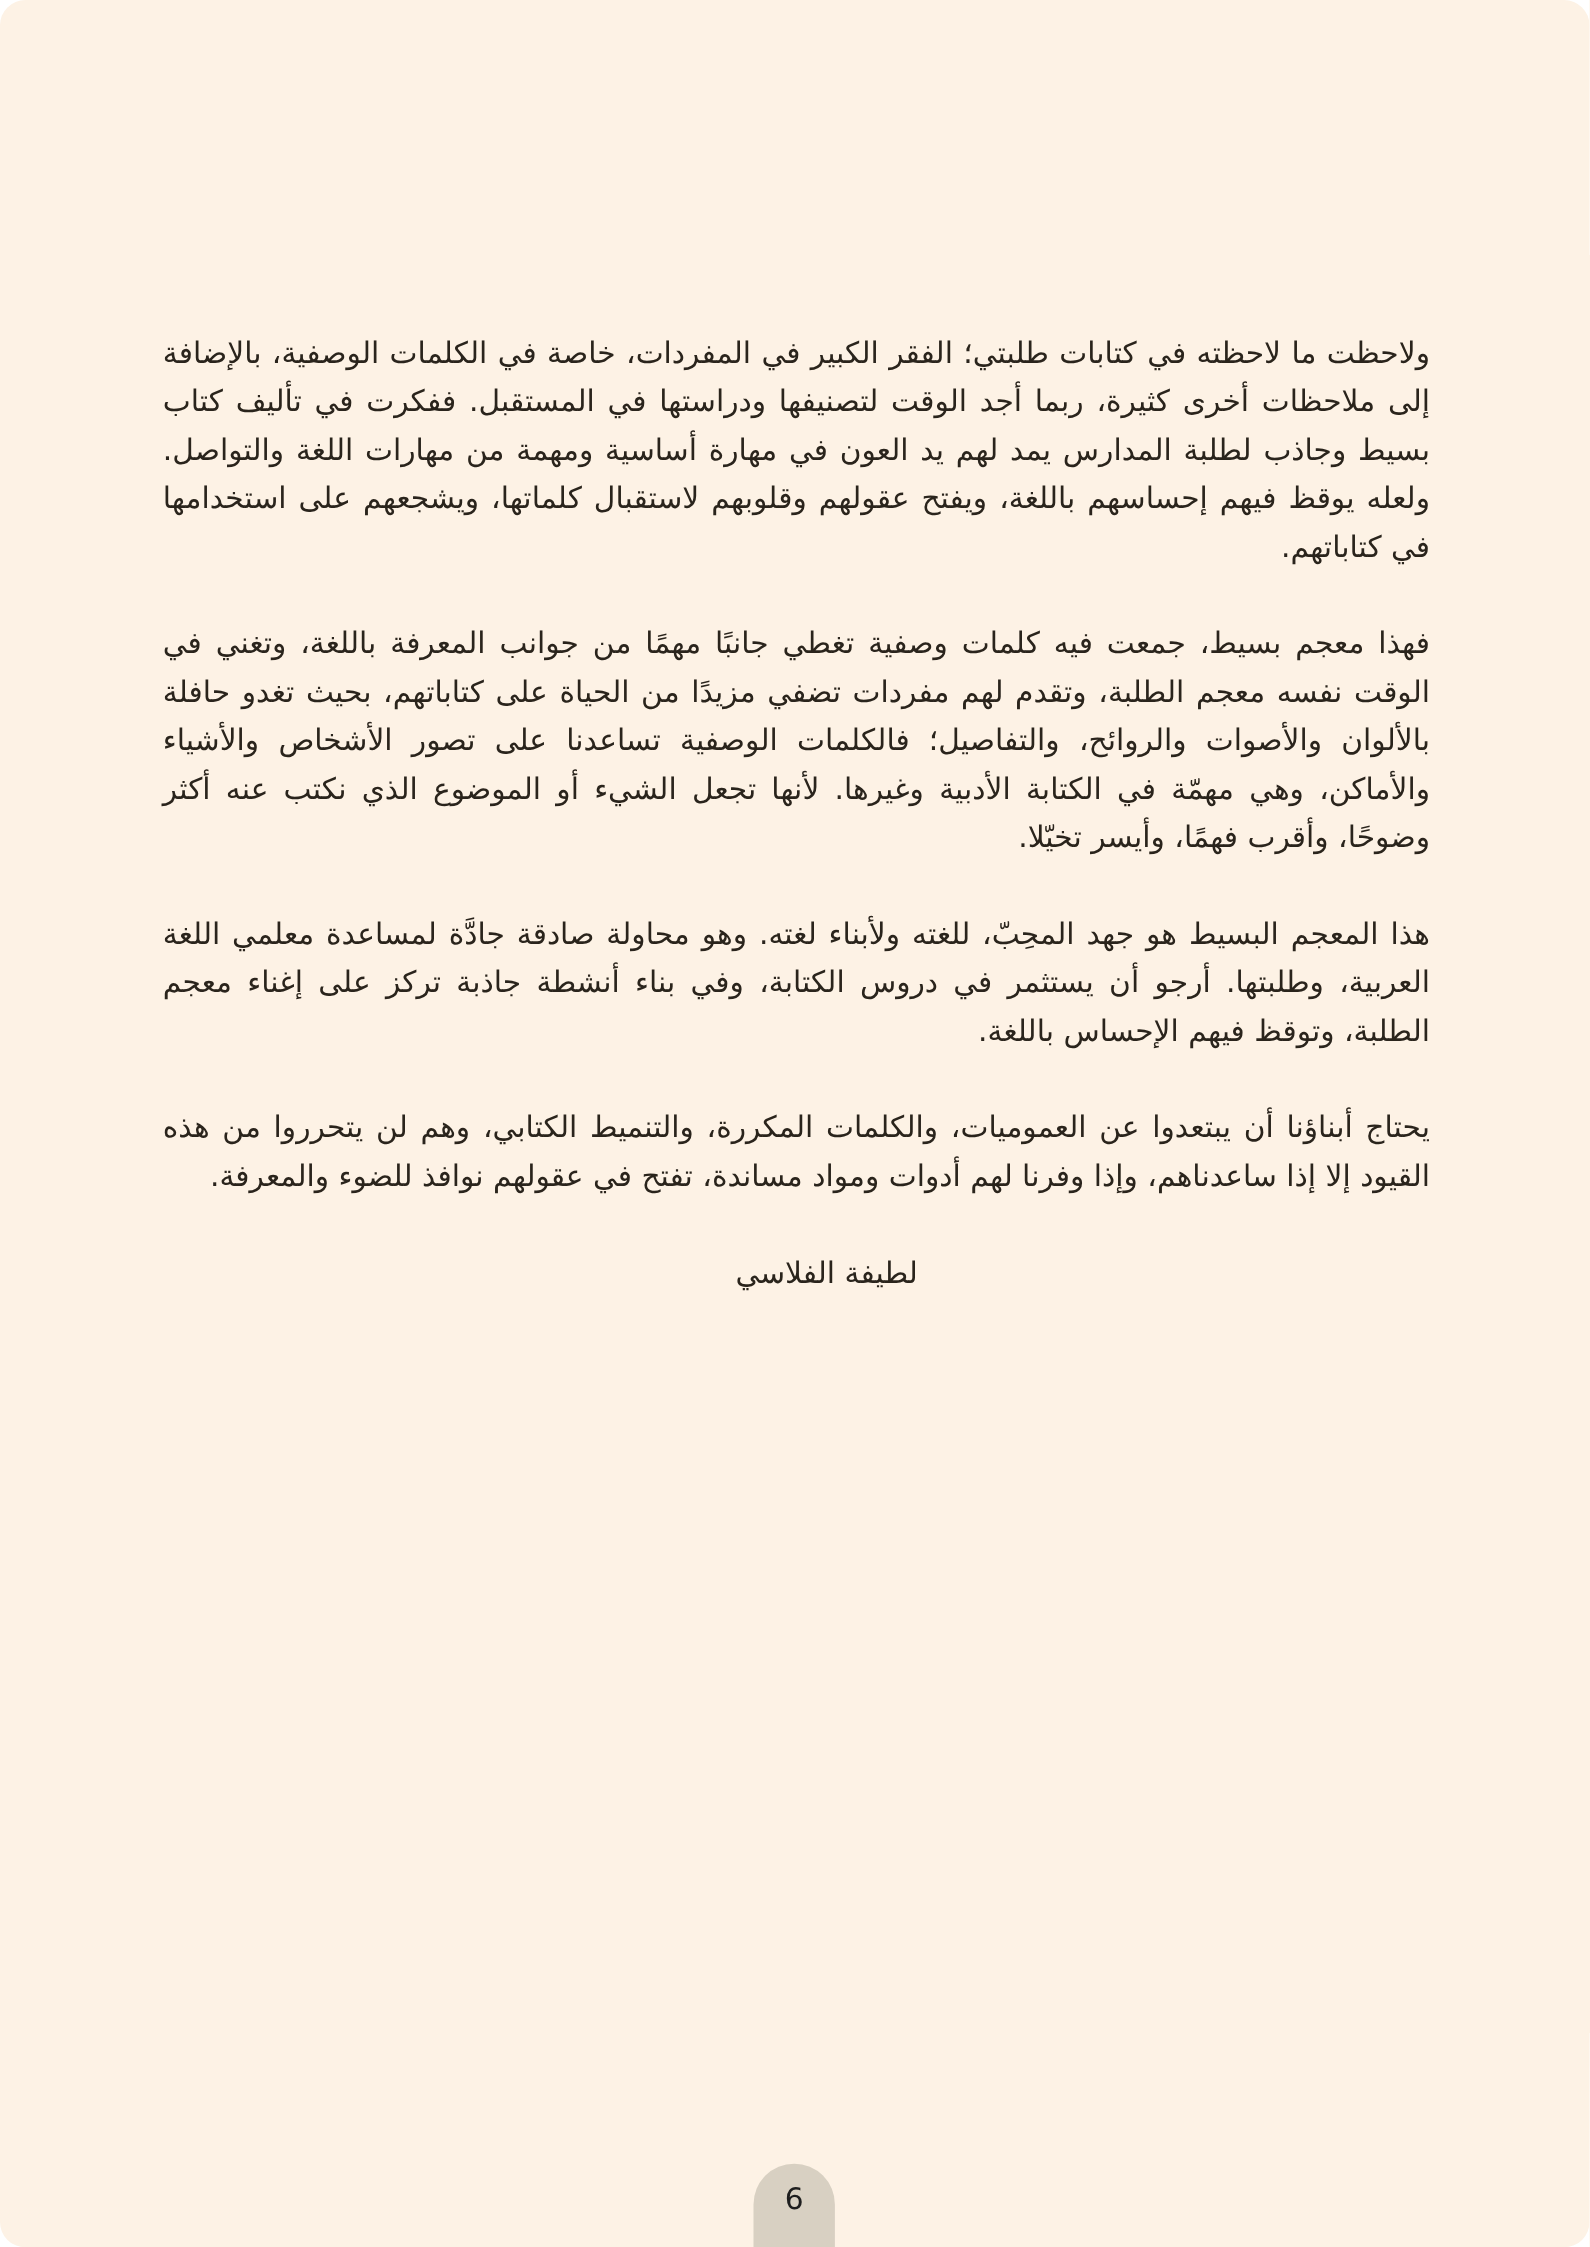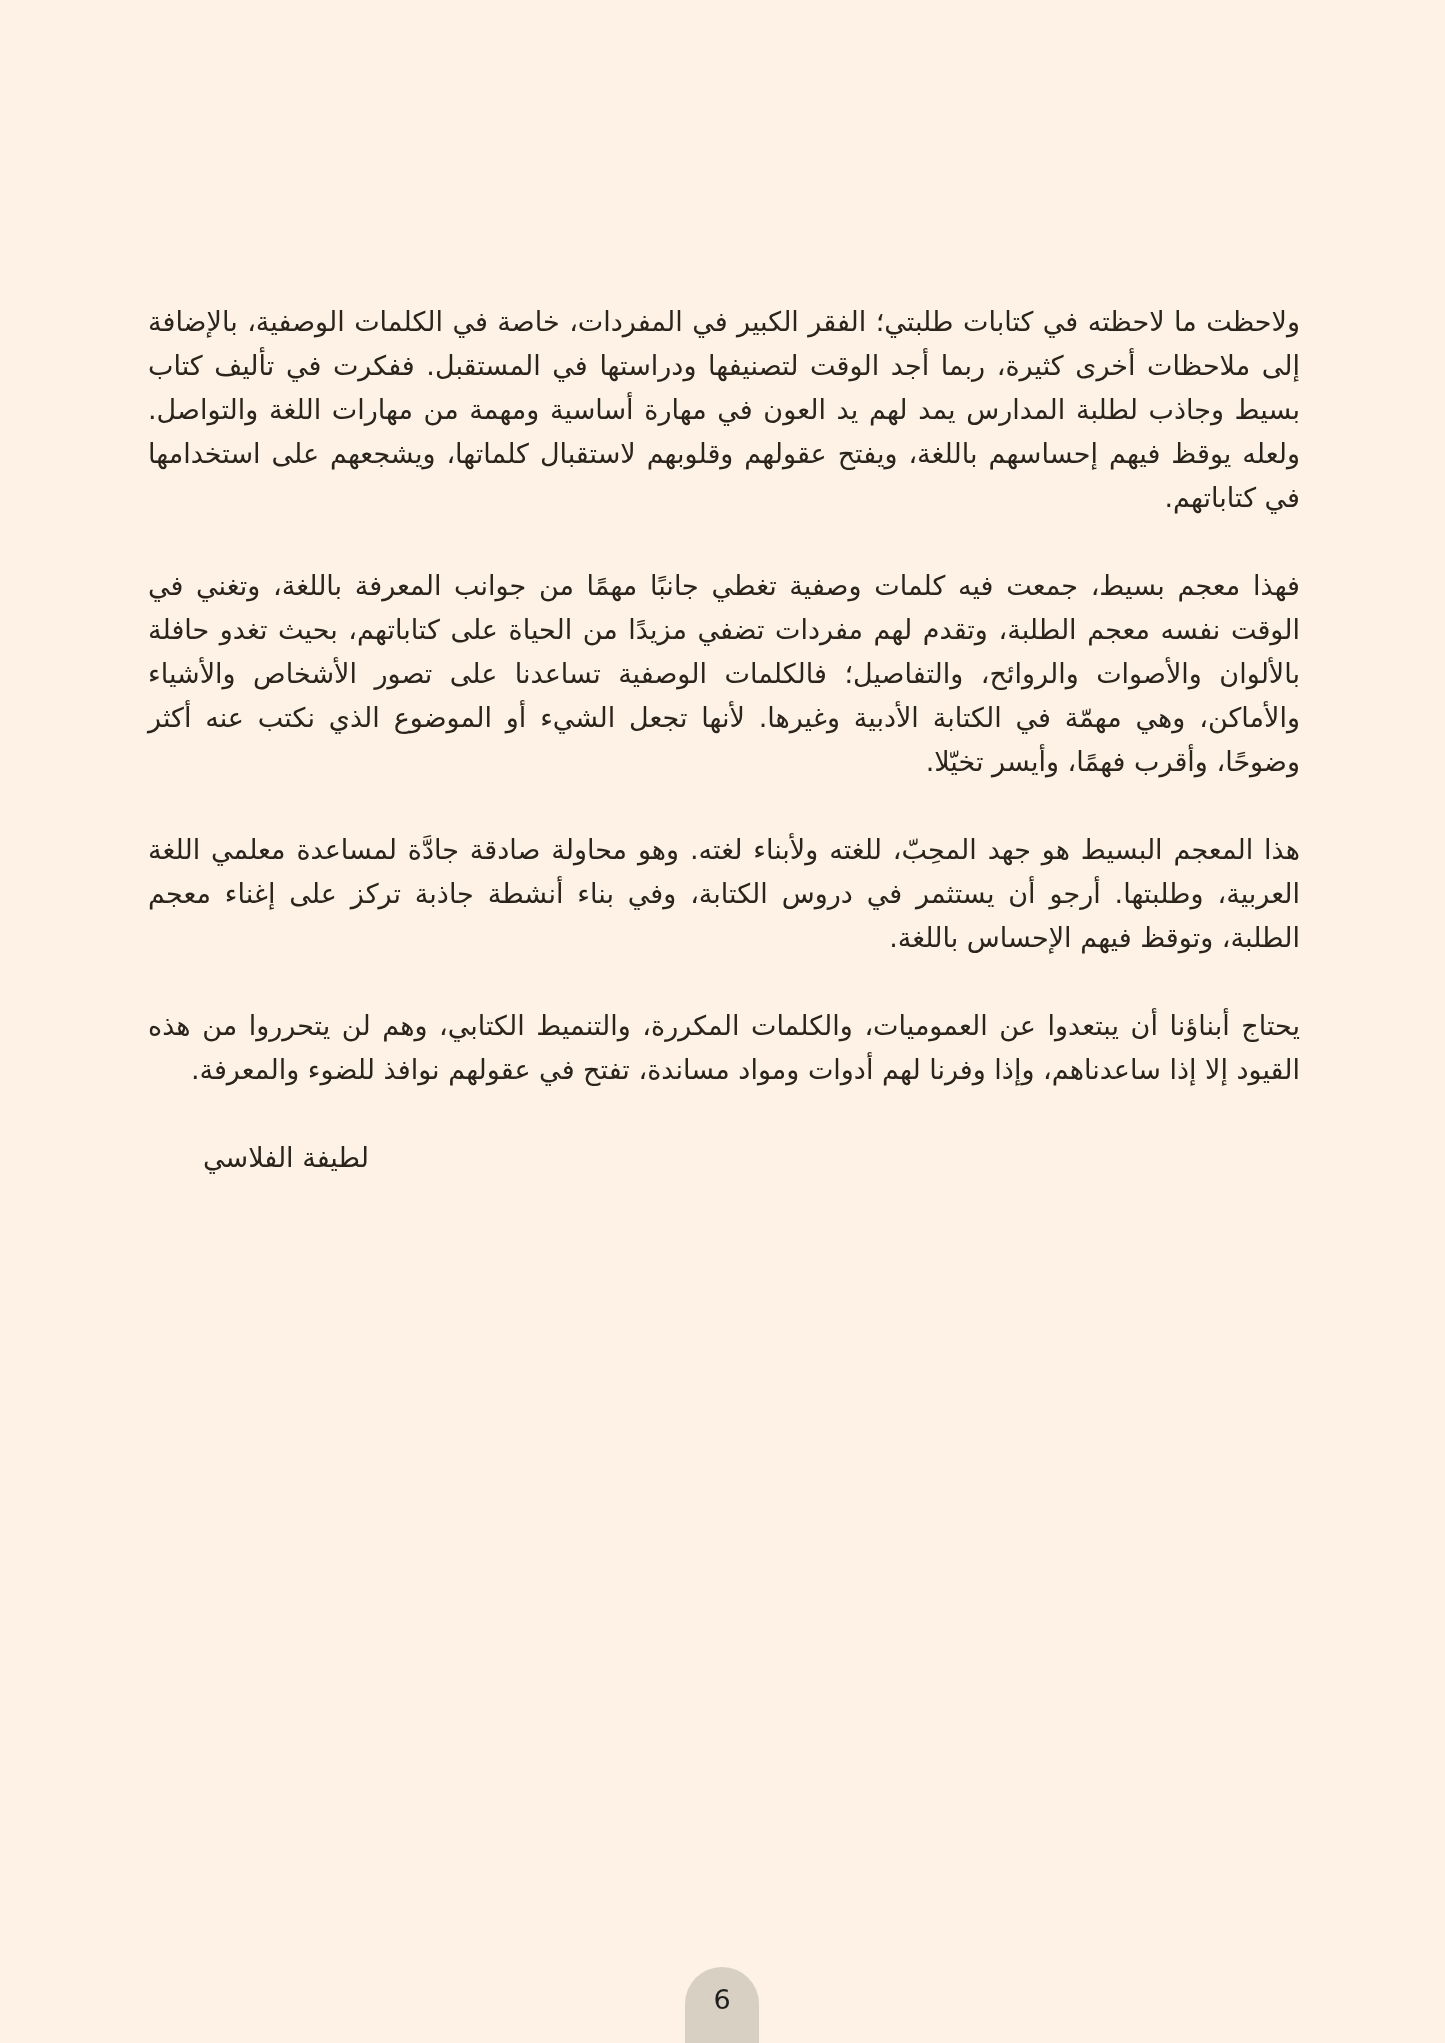--- a/index.html
+++ b/index.html
@@ -10,20 +10,21 @@
     width: 1445px;
     height: 2043px;
     font-family: "DejaVu Sans", sans-serif;
   }
   .page {
     position: relative;
     width: 1445px;
     height: 2043px;
     background: var(--page-bg, #fdf2e5);
     overflow: hidden;
+    border-radius: 23px;
   }
   .content {
     position: absolute;
     top: 300px;
     left: 148px;
     width: 1152px;
     direction: rtl;
     color: var(--text-color, #2a241c);
   }
   .para {
@@ -33,21 +34,21 @@
     text-align: justify;
     text-justify: inter-word;
     letter-spacing: 0;
   }
   .signature {
     margin: 0;
     padding-left: 0;
     padding-right: 0;
     font-size: 27px;
     line-height: 44px;
-    text-align: left;
+    text-align: center;
     
     margin-left: 55px;
   }
   .page-tab {
     position: absolute;
     left: 685px;
     top: 1967px;
     width: 74px;
     height: 76px;
     background: var(--tab-color, #d8d0c2);

